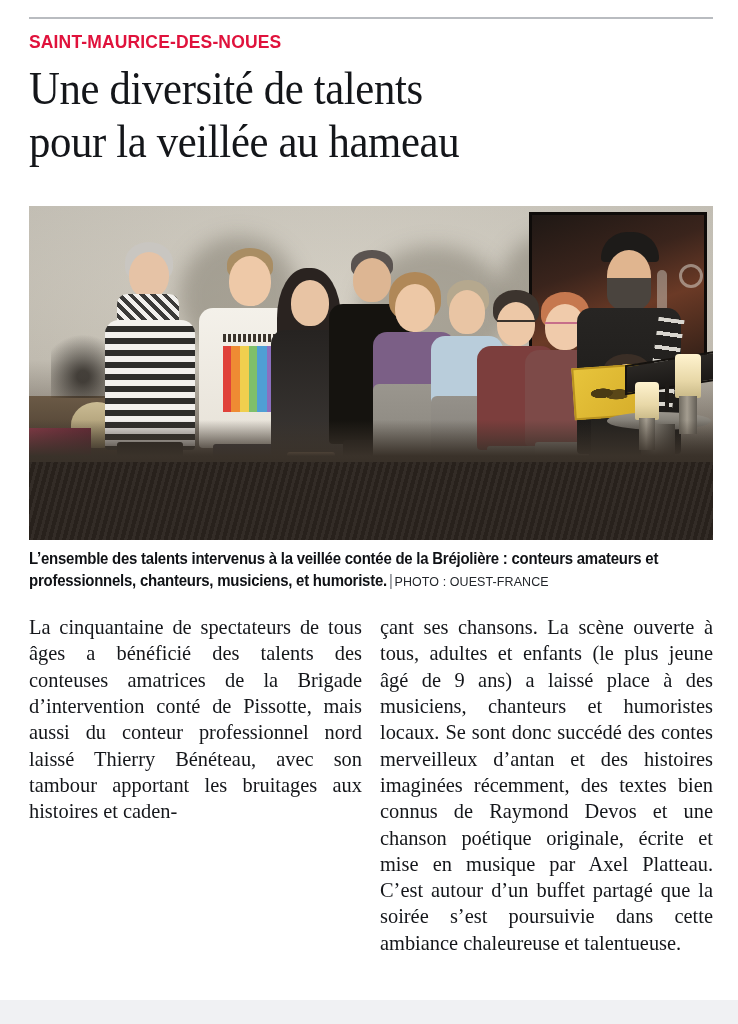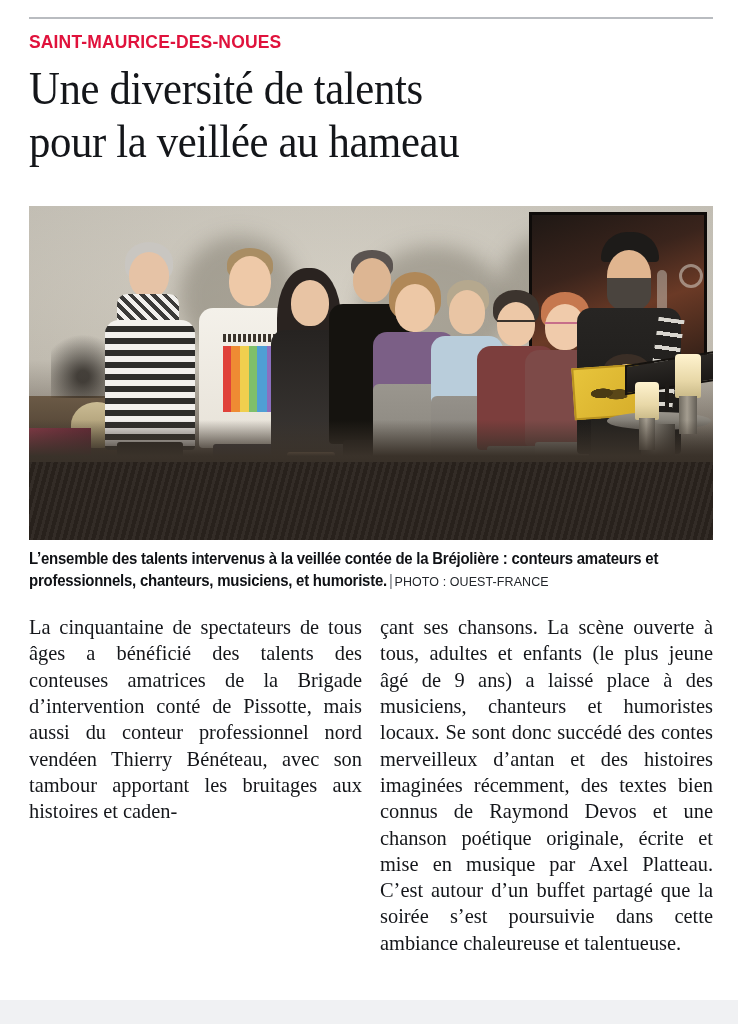--- a/index.html
+++ b/index.html
@@ -344,21 +344,21 @@
     <div class="candle-base" style="left:610px;top:212px;width:16px;height:32px;"></div>
 
     <div class="floor"></div>
     <div class="rug"></div>
   </div>
 
   <div class="caption"><span>L’ensemble des talents intervenus à la veillée contée de la Bréjolière : conteurs amateurs et professionnels, chanteurs, musiciens, et humoriste.</span><span class="credit-sep">|</span><span class="photo-credit">PHOTO : OUEST-FRANCE</span></div>
 
   <div class="columns">
     <div class="col">
-      <p>La cinquantaine de spectateurs de tous âges a bénéficié des talents des conteuses amatrices de la Brigade d’intervention conté de Pissotte, mais aussi du conteur professionnel nord vendéen Thierry Bénéteau, avec son tambour apportant les bruitages aux histoires et caden-</p>
+      <p>La cinquantaine de spectateurs de tous âges a bénéficié des talents des conteuses amatrices de la Brigade d’intervention conté de Pissotte, mais aussi du conteur professionnel nord laissé Thierry Bénéteau, avec son tambour apportant les bruitages aux histoires et caden-</p>
     </div>
     <div class="col">
       <p>çant ses chansons. La scène ouverte à tous, adultes et enfants (le plus jeune âgé de 9 ans) a laissé place à des musiciens, chanteurs et humoristes locaux. Se sont donc succédé des contes merveilleux d’antan et des histoires imaginées récemment, des textes bien connus de Raymond Devos et une chanson poétique originale, écrite et mise en musique par Axel Platteau. C’est autour d’un buffet partagé que la soirée s’est poursuivie dans cette ambiance chaleureuse et talentueuse.</p>
     </div>
   </div>
 
   <div class="footer-band"></div>
 </div>
 
 </body></html>

